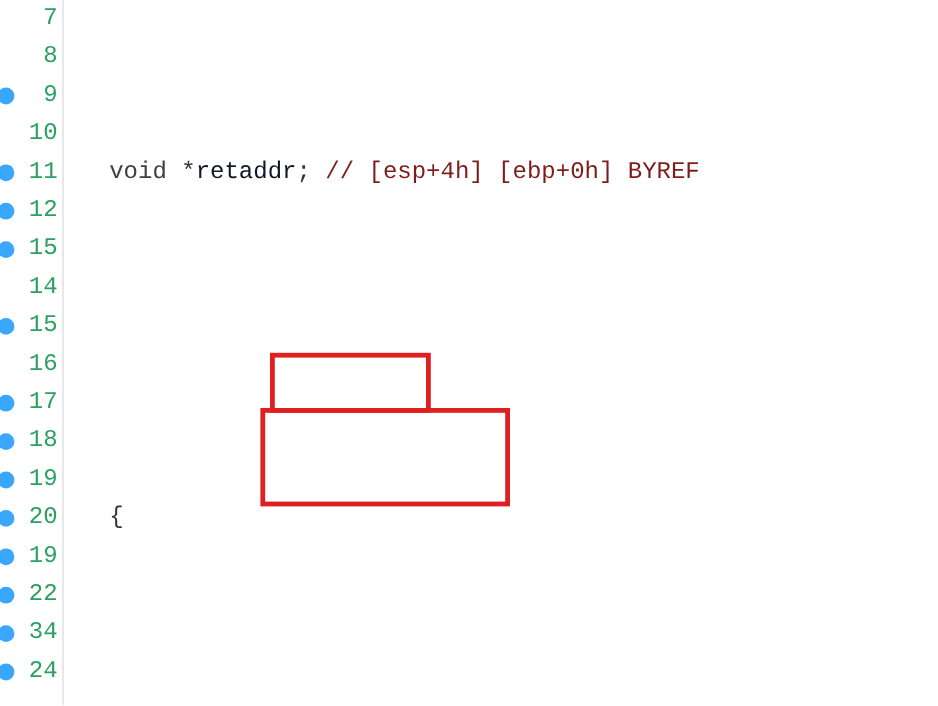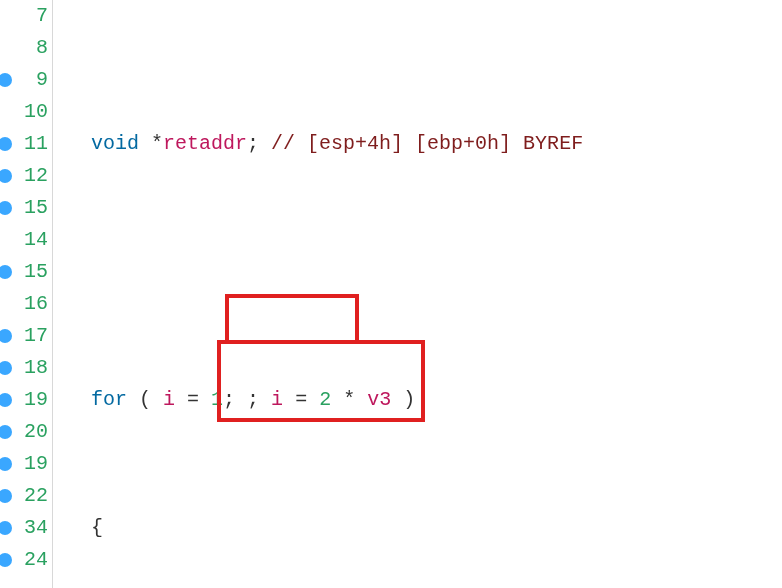--- a/index.html
+++ b/index.html
@@ -45,22 +45,22 @@
     background: #3aa7ff;
   }
   .code {
     padding-left: 14px;
     position: relative;
     white-space: pre;
   }
   .code .row {
     height: 32px;
   }
-  .kw   { color: #0369a1; }          
-  .var  { color: #be185d; }          
+  .kw   { color: #404040; }          
+  .var  { color: #0f172a; }          
   .num  { color: #2aa160; }          
   .cmt  { color: #7f1d1d; }          
   .plain{ color: #333333; }
 
   .hl-box {
     position: absolute;
     border: 4px solid #e02020;
     pointer-events: none;
   }
 </style>
@@ -90,21 +90,20 @@
       <div class="row"><span class="bp"></span><span class="num">24</span></div>
     </div>
 
   <div class="code">
 
     
     <div class="row"><span class="plain">  </span><span class="kw">void</span><span class="plain"> *</span><span class="var">retaddr</span><span class="plain">; </span><span class="cmt">// [esp+4h] [ebp+0h] BYREF</span></div>
     
     <div class="row"></div>
     
-    <div class="row"><span class="plain">  </span><span class="kw">for</span><span class="plain"> ( </span><span class="var">i</span><span class="plain"> = </span><span class="num">1</span><span class="plain">; ; </span><span class="var">i</span><span class="plain"> = </span><span class="num">2</span><span class="plain"> * </span><span class="var">v3</span><span class="plain"> )</span></div>
     
     <div class="row"><span class="plain">  </span><span class="plain">{</span></div>
     
     
     
     
     
     
     
     

